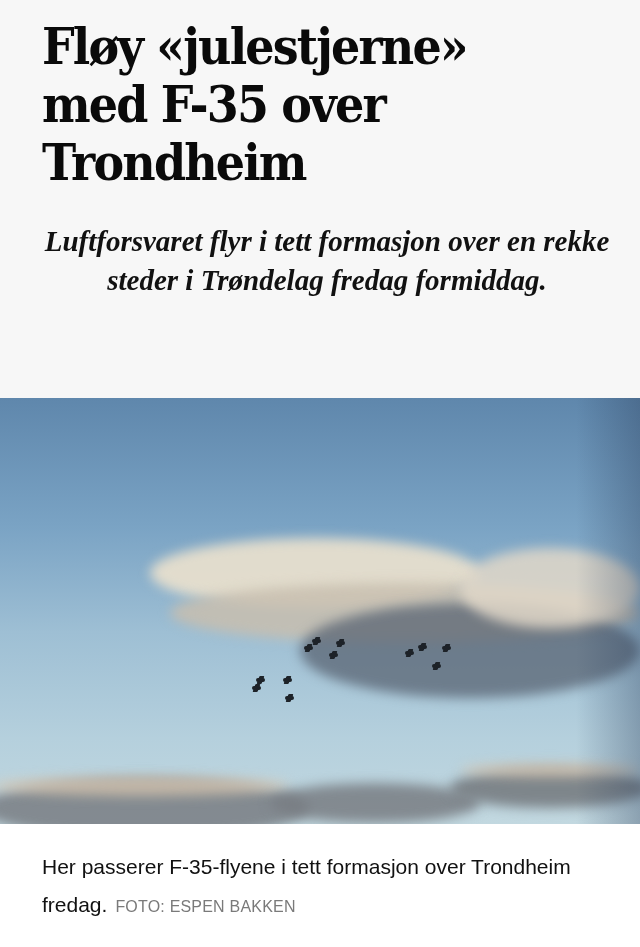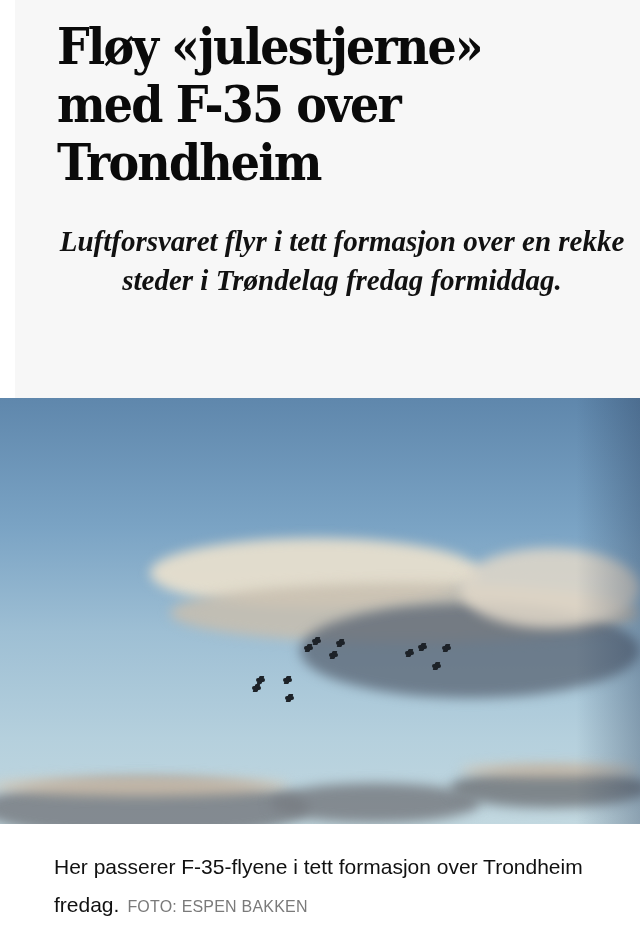--- a/index.html
+++ b/index.html
@@ -1,21 +1,20 @@
 <!DOCTYPE html>
 <html><head>
 <meta charset="utf-8">
 <style>
   * { margin: 0; padding: 0; box-sizing: border-box; }
   html, body { width: 640px; height: 947px; overflow: hidden; background: #ffffff; }
   .header {
     background: #f7f7f7;
     padding: 18px 42px 0 42px;
     height: 398px;
-    margin-left: 15px;
   }
   .headline {
     font-family: "DejaVu Serif", "Liberation Serif", serif;
     font-weight: bold;
     font-size: 50px;
     line-height: 58px;
     letter-spacing: -2px;
     color: #0a0a0a;
     width: 560px;
     transform: scaleX(0.92);
@@ -41,21 +40,21 @@
   }
   .photo .vignette {
     position: absolute; inset: 0;
     background: linear-gradient(90deg, rgba(0,0,0,0) 90%, rgba(40,60,90,0.35) 100%);
   }
   .cloud { position: absolute; border-radius: 50%; filter: blur(6px); }
   .plane { position: absolute; width: 9px; height: 4px; background: #1d2228; border-radius: 2px; }
   .plane::before { content: ""; position: absolute; left: 2px; top: -2px; width: 5px; height: 8px; background: #1d2228; border-radius: 1px; transform: skewX(-20deg); }
   .caption {
     background: #ffffff;
-    padding: 24px 42px 0 54px;
+    padding: 24px 42px 0 42px;
     height: 114px;
     font-family: "Liberation Sans", "DejaVu Sans", sans-serif;
     font-size: 21px;
     line-height: 38px;
     color: #111;
   }
   .credit {
     font-family: "Liberation Sans", "DejaVu Sans", sans-serif;
     font-size: 16px;
     color: #7a7a7a;

